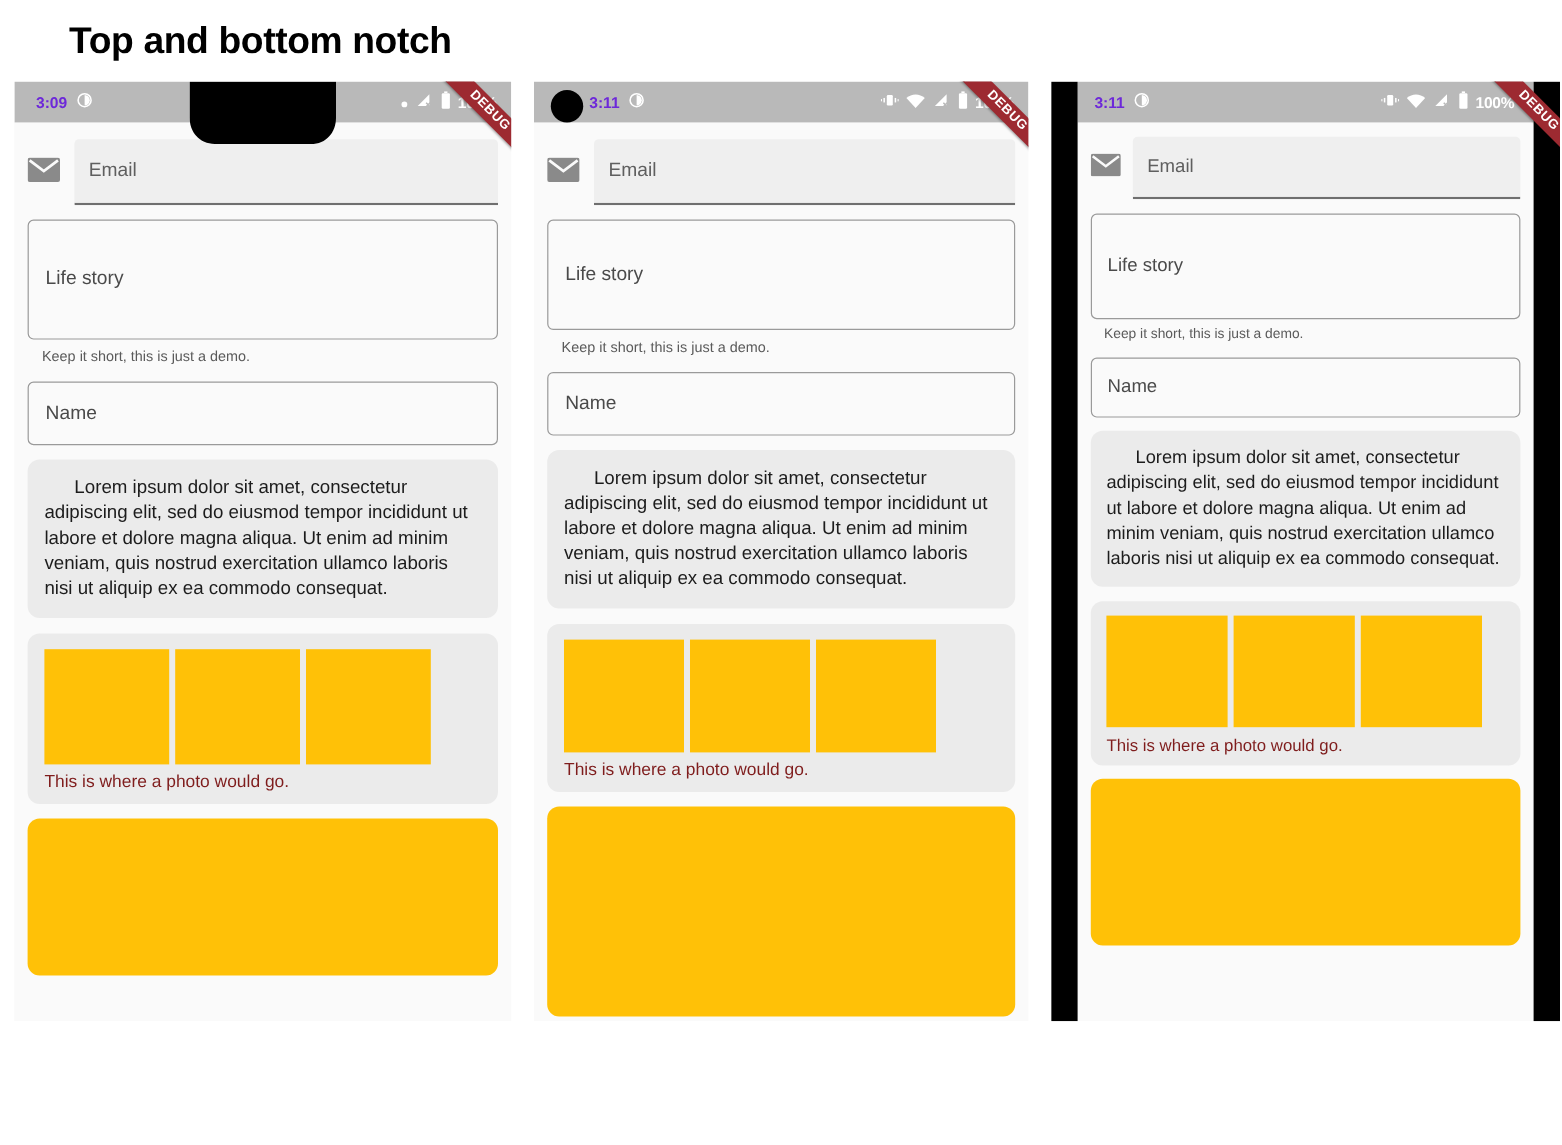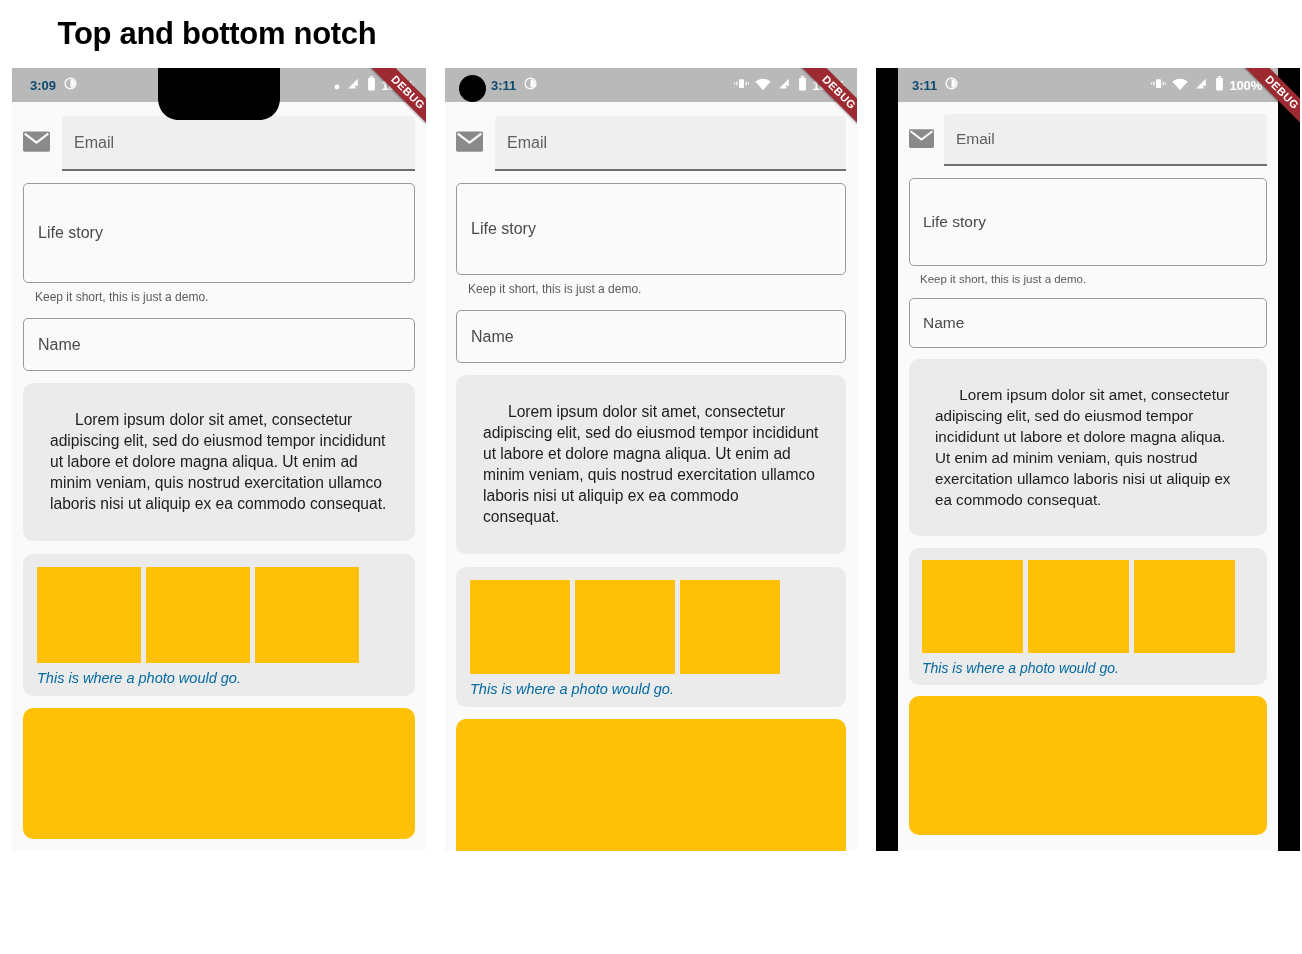--- a/index.html
+++ b/index.html
@@ -44,21 +44,21 @@
     background: #b9b9b9;
     height: 34px;
     display: flex;
     align-items: center;
     z-index: 4;
   }
   .sb-left {
     display: flex;
     align-items: center;
     gap: 8px;
-    color: #0c4a6e;
+    color: #6d28d9;
     font-size: 13px;
     font-weight: bold;
   }
   .sb-right {
     margin-left: auto;
     display: flex;
     align-items: center;
     gap: 6px;
     color: #ffffff;
     font-size: 13px;
@@ -128,34 +128,34 @@
   .helper {
     color: #5a5a5a;
   }
   .para-card {
     background: #ebebeb;
     border-radius: 10px;
     color: #1c1c1c;
     box-sizing: border-box;
   }
   .para-card p {
-    margin: 13px;
+    margin: 0;
     text-indent: 1.6em;
   }
   .photo-card {
     background: #ebebeb;
     border-radius: 10px;
     box-sizing: border-box;
   }
   .photo-row {
     display: flex;
     gap: 5px;
   }
   .photo-sq { background: #ffc107; }
-  .photo-cap { color: #0369a1; font-style: italic; }
+  .photo-cap { color: #7f1d1d; }
   .big-amber {
     background: #ffc107;
     border-radius: 10px;
   }
 
   
   .gesture-bar {
     position: absolute;
     background: #4a4a4a;
     border-radius: 3px;

